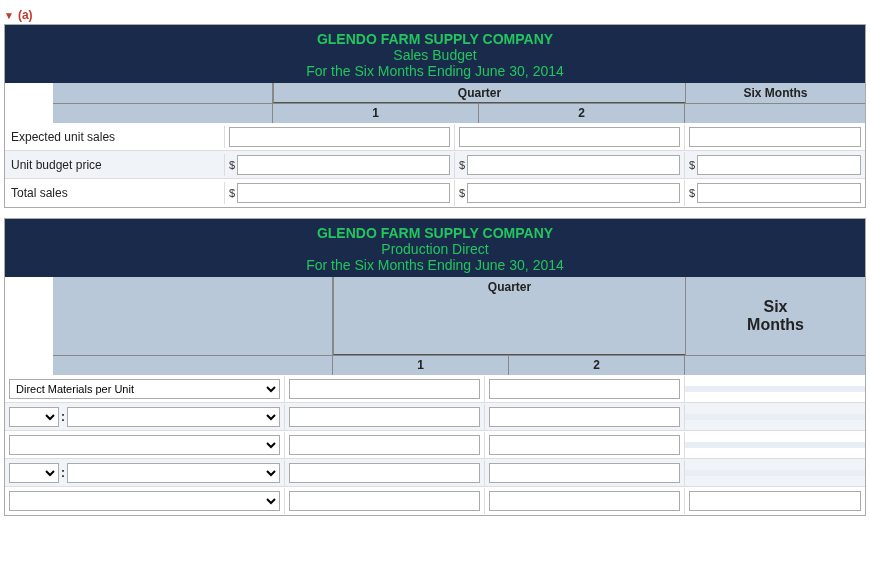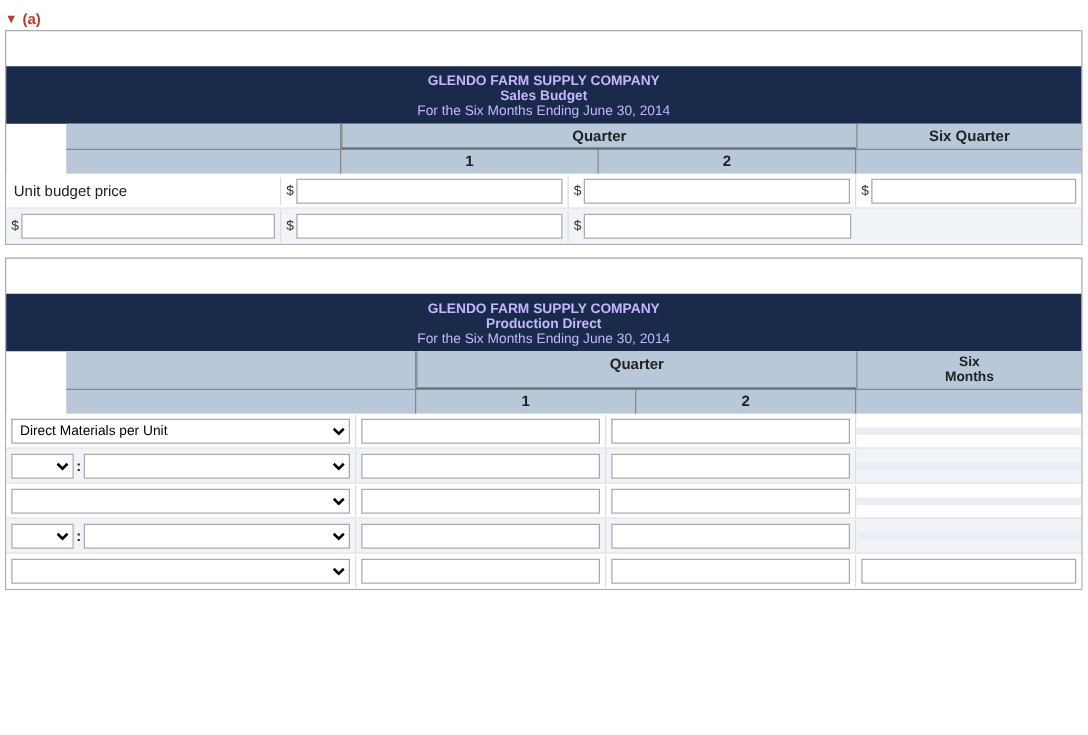--- a/index.html
+++ b/index.html
@@ -39,32 +39,31 @@
     
     .budget-table-wrapper {
       border: 1px solid #aaa;
       margin-bottom: 10px;
       width: 100%;
     }
 
     
     .table-header-dark {
       background-color: #1a2a4a;
-      color: #c4b5fd;
+      color: #22c55e;
       text-align: center;
       padding: 6px 4px 4px 4px;
       font-weight: bold;
-      font-size: 11px;
-      margin-top: 28px;
+      font-size: 14px;
     }
     .table-header-dark .company-name {
       font-weight: bold;
     }
     .table-header-dark .budget-title {
-      font-weight: bold;
+      font-weight: normal;
     }
     .table-header-dark .date-line {
       font-weight: normal;
     }
 
     .number-cell {
       text-align: center;
       font-weight: bold;
       padding: 2px 4px 3px 4px;
       border-right: 1px solid #888;
@@ -214,49 +213,62 @@
       <div class="company-name">GLENDO FARM SUPPLY COMPANY</div>
       <div class="budget-title">Sales Budget</div>
       <div class="date-line">For the Six Months Ending June 30, 2014</div>
     </div>
 
     <div class="combined-header-area">
       <div class="sales-quarter-and-six">
         <div class="empty-col-area" style="border-right:1px solid #888;"></div>
         <div class="quarter-span-area" style="border-left:1px solid #888;">Quarter</div>
         <div class="six-months-area" style="border-left:1px solid #888; grid-column:4; font-size:12px; border-bottom: none;">
-          <span>Six Quarter</span>
+          <span>Six Months</span>
         </div>
       </div>
       <div class="sales-numbers-row-area" style="border-top:1px solid #888;">
         <div class="number-cell number-cell-empty" style="padding:2px 4px 3px 4px; border-right:1px solid #888;"></div>
         <div class="number-cell" style="border-right:1px solid #888;">1</div>
         <div class="number-cell" style="border-right:1px solid #888;">2</div>
         <div class="number-cell"></div>
       </div>
     </div>
 
+    <div class="data-row data-row-sales">
+      <div class="row-label">Expected unit sales</div>
+      <div class="input-cell">
+        <input type="text" value="" style="">
+      </div>
+      <div class="input-cell">
+        <input type="text" value="" style="">
+      </div>
+      <div class="input-cell">
+        <input type="text" value="" style="">
+      </div>
+    </div>
 
     <div class="data-row data-row-sales">
       <div class="row-label">Unit budget price</div>
       <div class="input-cell">
         <span class="currency-prefix">$</span>
         <input type="text" value="" style="">
       </div>
       <div class="input-cell">
         <span class="currency-prefix">$</span>
         <input type="text" value="" style="">
       </div>
       <div class="input-cell">
         <span class="currency-prefix">$</span>
         <input type="text" value="" style="">
       </div>
     </div>
 
     <div class="data-row data-row-sales" style="border-bottom:none;">
+      <div class="row-label">Total sales</div>
       <div class="input-cell">
         <span class="currency-prefix">$</span>
         <input type="text" value="" style="">
       </div>
       <div class="input-cell">
         <span class="currency-prefix">$</span>
         <input type="text" value="" style="">
       </div>
       <div class="input-cell">
         <span class="currency-prefix">$</span>
@@ -271,21 +283,21 @@
     <div class="table-header-dark">
       <div class="company-name">GLENDO FARM SUPPLY COMPANY</div>
       <div class="budget-title">Production Direct</div>
       <div class="date-line">For the Six Months Ending June 30, 2014</div>
     </div>
 
     <div class="combined-header-area">
       <div class="quarter-and-six">
         <div class="empty-col-area" style="border-right:1px solid #888;"></div>
         <div class="quarter-span-area" style="border-left:1px solid #888;">Quarter</div>
-        <div style="grid-column:4; border-left:1px solid #888; display:flex; align-items:center; justify-content:center; font-weight:bold; padding:3px 4px; font-size:11px; text-align:center;">
+        <div style="grid-column:4; border-left:1px solid #888; display:flex; align-items:center; justify-content:center; font-weight:bold; padding:21px 4px; font-size:16px; text-align:center;">
           <span>Six<br>Months</span>
         </div>
       </div>
       <div class="numbers-row-area" style="border-top:1px solid #888;">
         <div class="number-cell number-cell-empty" style="padding:2px 4px 3px 4px; border-right:1px solid #888;"></div>
         <div class="number-cell" style="border-right:1px solid #888;">1</div>
         <div class="number-cell" style="border-right:1px solid #888;">2</div>
         <div class="number-cell"></div>
       </div>
     </div>

